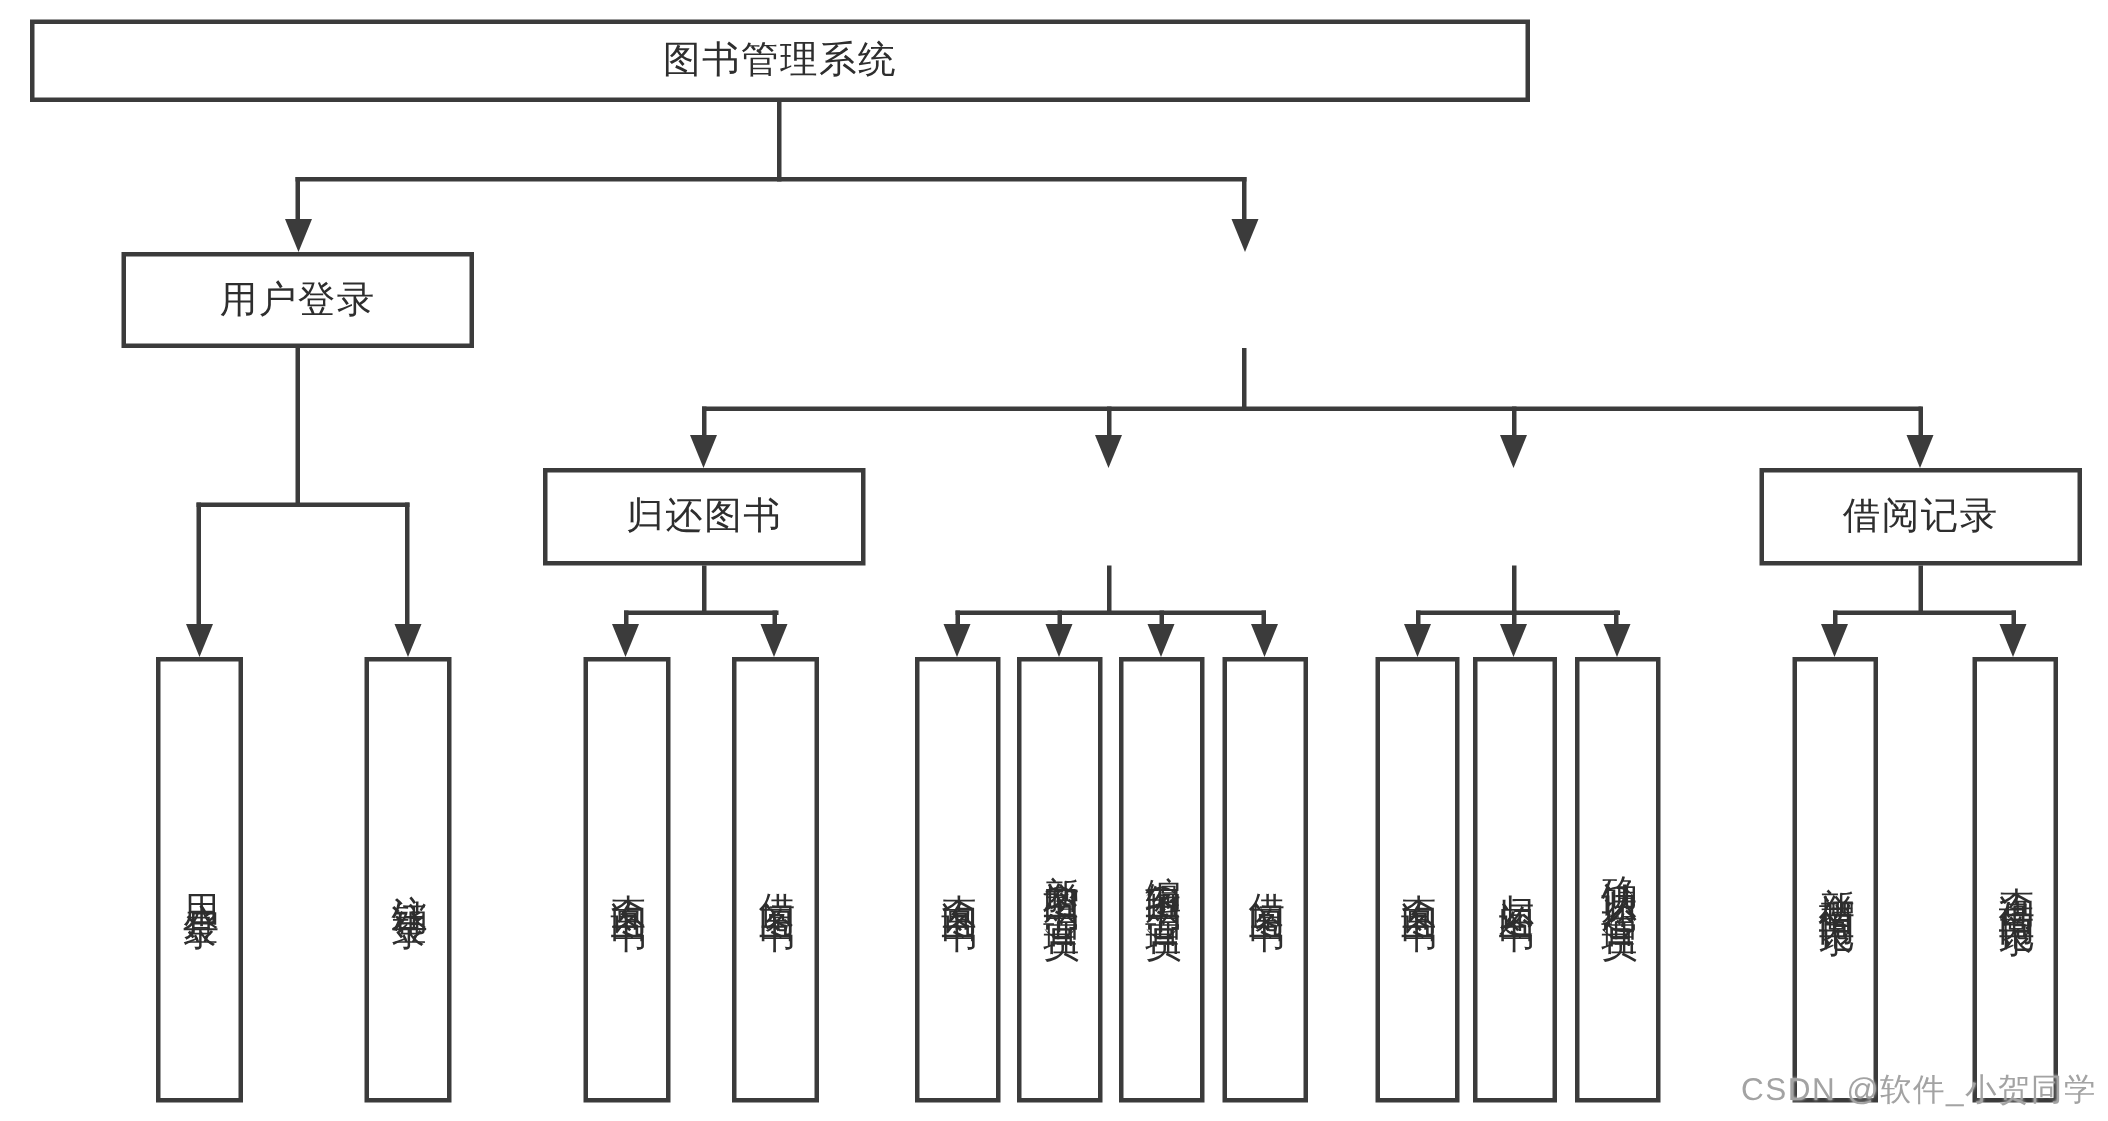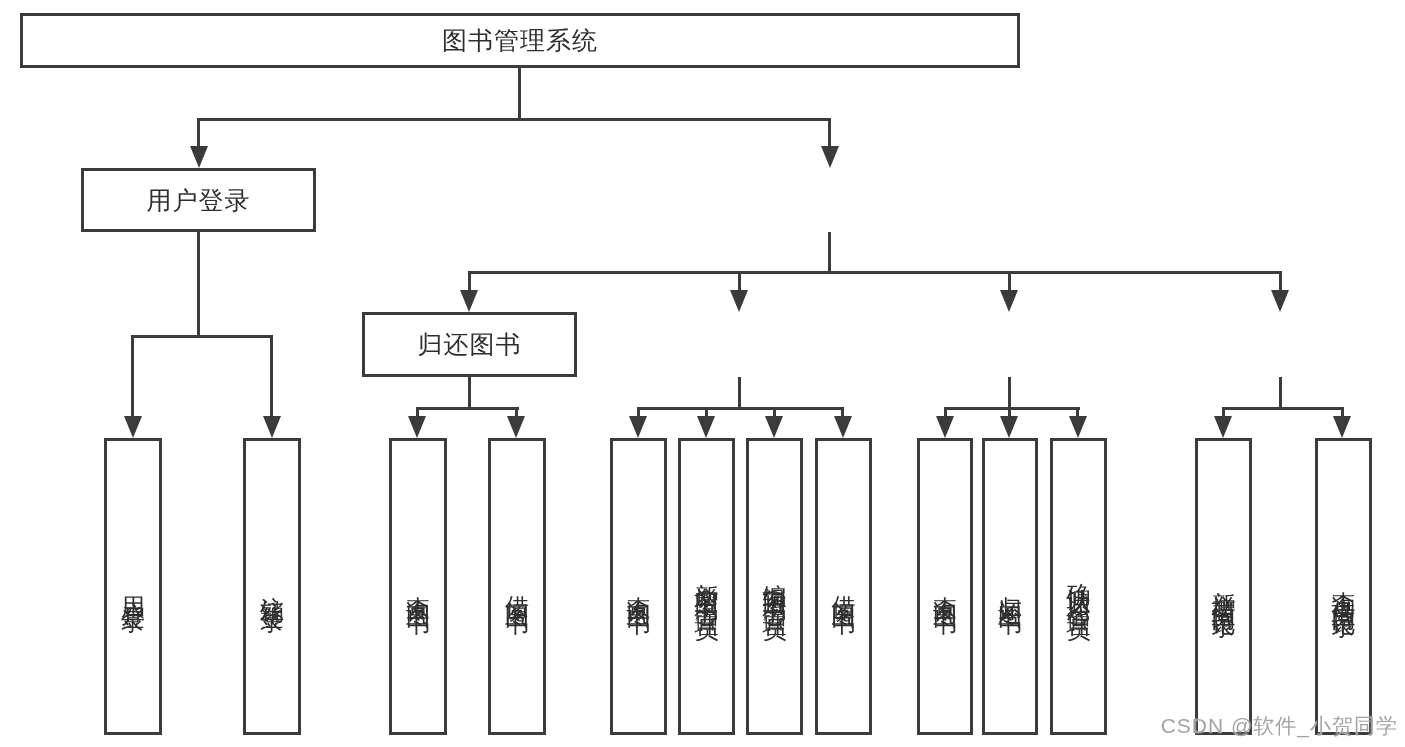--- a/index.html
+++ b/index.html
@@ -59,20 +59,21 @@
   <div class="vl" style="left:468px;top:271px;height:22px"></div>
   <div class="ah" style="left:460px;top:290px"></div>
   <div class="vl" style="left:738px;top:271px;height:22px"></div>
   <div class="ah" style="left:730px;top:290px"></div>
   <div class="vl" style="left:1008px;top:271px;height:22px"></div>
   <div class="ah" style="left:1000px;top:290px"></div>
   <div class="vl" style="left:1279px;top:271px;height:22px"></div>
   <div class="ah" style="left:1271px;top:290px"></div>
 
   <div class="box h" style="left:362px;top:312px;width:215px;height:65px">归还图书</div>
+  <div class="box h" style="left:1173px;top:312px;width:215px;height:65px">借阅记录</div>
 
   <div class="vl" style="left:468px;top:377px;height:32px"></div>
   <div class="hl" style="left:416px;top:407px;width:103px"></div>
   <div class="vl" style="left:416px;top:407px;height:11px"></div>
   <div class="ah" style="left:408px;top:416px"></div>
   <div class="vl" style="left:515px;top:407px;height:11px"></div>
   <div class="ah" style="left:507px;top:416px"></div>
 
   <div class="vl" style="left:738px;top:377px;height:32px"></div>
   <div class="hl" style="left:637px;top:407px;width:207px"></div>

